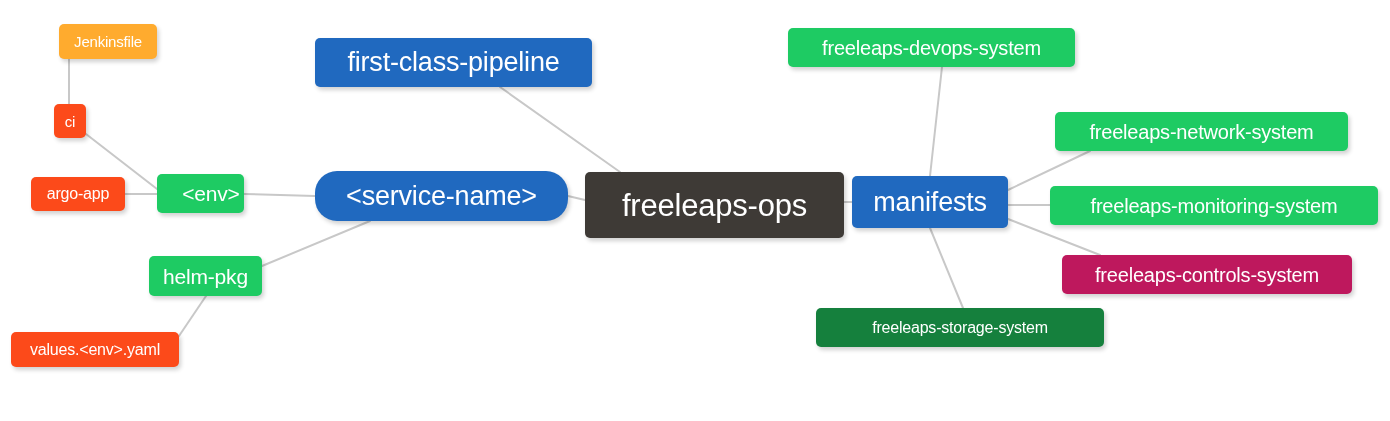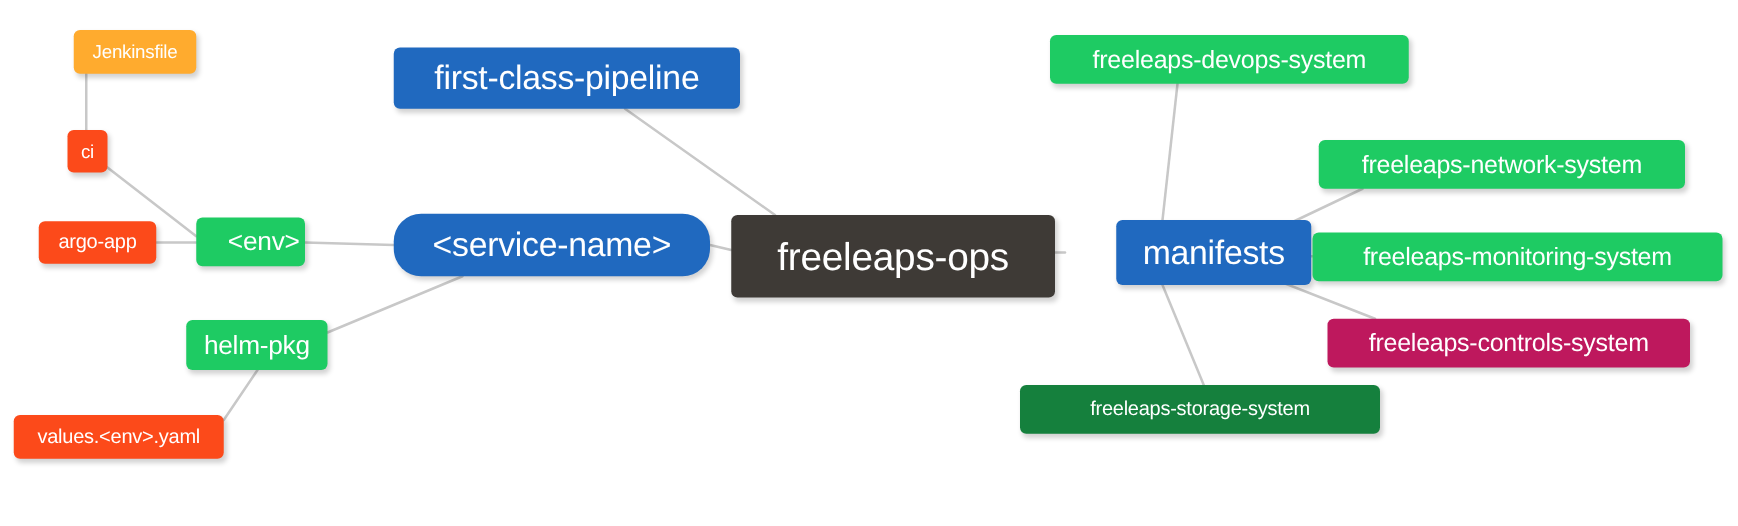--- a/index.html
+++ b/index.html
@@ -85,24 +85,24 @@
       </div>
       <div class="node" style="left: 315px; top: 38px; width: 277px; height: 49px; background: rgb(32, 105, 191); font-size: 27px;">
         <span class="node-label">first-class-pipeline</span>
       </div>
       <div class="node" style="left: 315px; top: 171px; width: 253px; height: 50px; background: rgb(32, 105, 191); font-size: 27px; border-radius: 22px;">
         <span class="node-label">&lt;service-name&gt;</span>
       </div>
       <div class="node" style="left: 585px; top: 172px; width: 259px; height: 66px; background: rgb(62, 58, 54); font-size: 31px;">
         <span class="node-label">freeleaps-ops</span>
       </div>
-      <div class="node" style="left: 852px; top: 176px; width: 156px; height: 52px; background: rgb(32, 105, 191); font-size: 27px; margin-left: 41px;">
+      <div class="node" style="left: 852px; top: 176px; width: 156px; height: 52px; background: rgb(32, 105, 191); font-size: 27px;">
         <span class="node-label">manifests</span>
       </div>
-      <div class="node" style="left: 840px; top: 28px; width: 287px; height: 39px; background: rgb(30, 203, 99); font-size: 20px;">
+      <div class="node" style="left: 788px; top: 28px; width: 287px; height: 39px; background: rgb(30, 203, 99); font-size: 20px;">
         <span class="node-label">freeleaps-devops-system</span>
       </div>
       <div class="node" style="left: 1055px; top: 112px; width: 293px; height: 39px; background: rgb(30, 203, 99); font-size: 20px;">
         <span class="node-label">freeleaps-network-system</span>
       </div>
       <div class="node" style="left: 1050px; top: 186px; width: 328px; height: 39px; background: rgb(30, 203, 99); font-size: 20px;">
         <span class="node-label">freeleaps-monitoring-system</span>
       </div>
       <div class="node" style="left: 1062px; top: 255px; width: 290px; height: 39px; background: #be185d; font-size: 20px;">
         <span class="node-label">freeleaps-controls-system</span>

